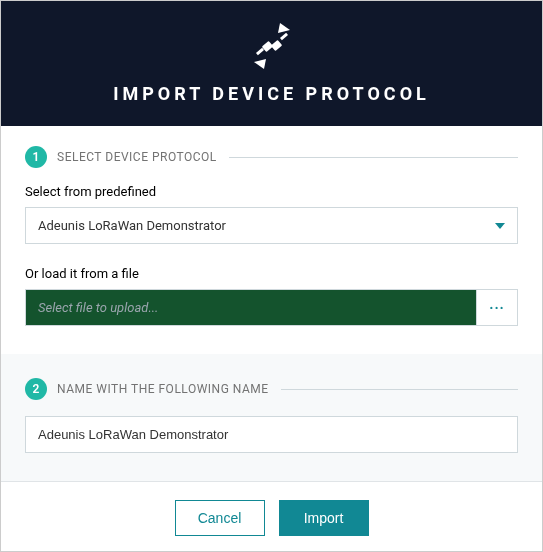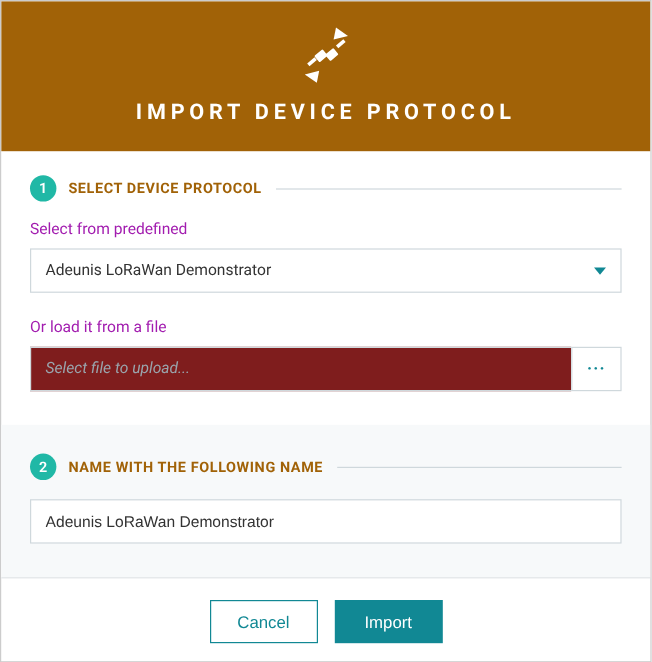--- a/index.html
+++ b/index.html
@@ -4,21 +4,21 @@
 <style>
   * { box-sizing: border-box; margin: 0; padding: 0; }
   body {
     font-family: -apple-system, BlinkMacSystemFont, "Segoe UI", Roboto, Arial, sans-serif;
     background: #fff;
     width: 543px;
     height: 552px;
     border: 1px solid #ccc;
   }
   .header {
-    background: #a16207;
+    background: #0f172a;
     color: #fff;
     text-align: center;
     padding: 20px 0 22px 0;
   }
   .header-icon {
     display: inline-block;
     margin-bottom: 8px;
   }
   .header-title {
     font-size: 18px;
@@ -41,35 +41,35 @@
     border-radius: 50%;
     display: flex;
     align-items: center;
     justify-content: center;
     font-size: 12px;
     font-weight: 600;
     margin-right: 10px;
     flex-shrink: 0;
   }
   .step-title {
-    color: #a16207;
+    color: #737373;
     font-size: 12px;
-    font-weight: 700;
+    font-weight: 400;
     letter-spacing: 0.5px;
     margin-right: 12px;
     flex-shrink: 0;
   }
   .step-line {
     flex: 1;
     height: 1px;
     background: #cfd8dc;
   }
   .field-label {
     font-size: 13px;
-    color: #a21caf;
+    color: #000000;
     margin-bottom: 8px;
   }
   .select-wrap {
     position: relative;
     margin-bottom: 22px;
   }
   .select-box {
     width: 100%;
     border: 1px solid #cfd8dc;
     padding: 10px 12px;
@@ -92,21 +92,21 @@
     display: flex;
     margin-bottom: 0;
   }
   .file-input {
     flex: 1;
     border: 1px solid #cfd8dc;
     padding: 10px 12px;
     font-size: 13px;
     color: #9aa5ad;
     font-style: italic;
-    background: #7f1d1d;
+    background: #14532d;
     border-right: none;
   }
   .file-btn {
     width: 42px;
     border: 1px solid #cfd8dc;
     background: #fff;
     display: flex;
     align-items: center;
     justify-content: center;
     cursor: pointer;

